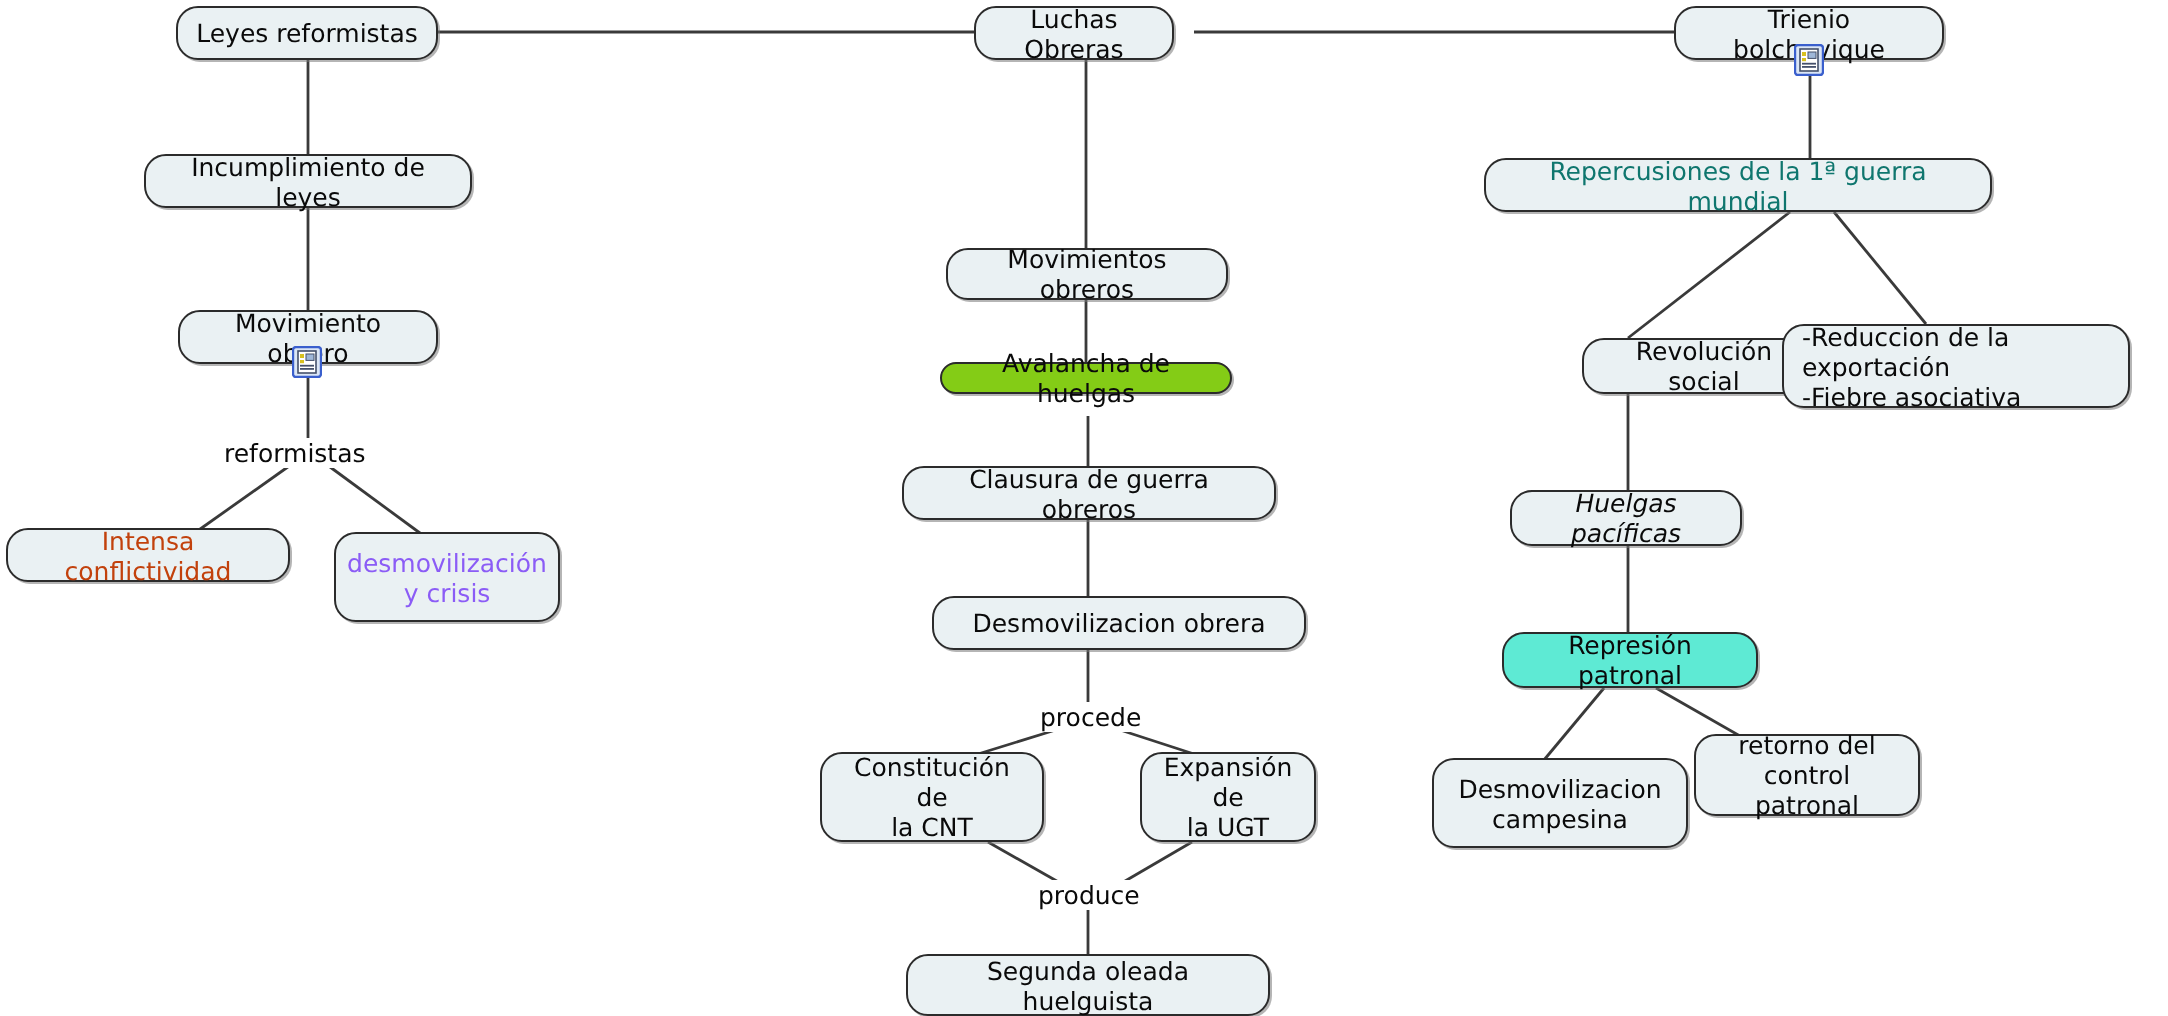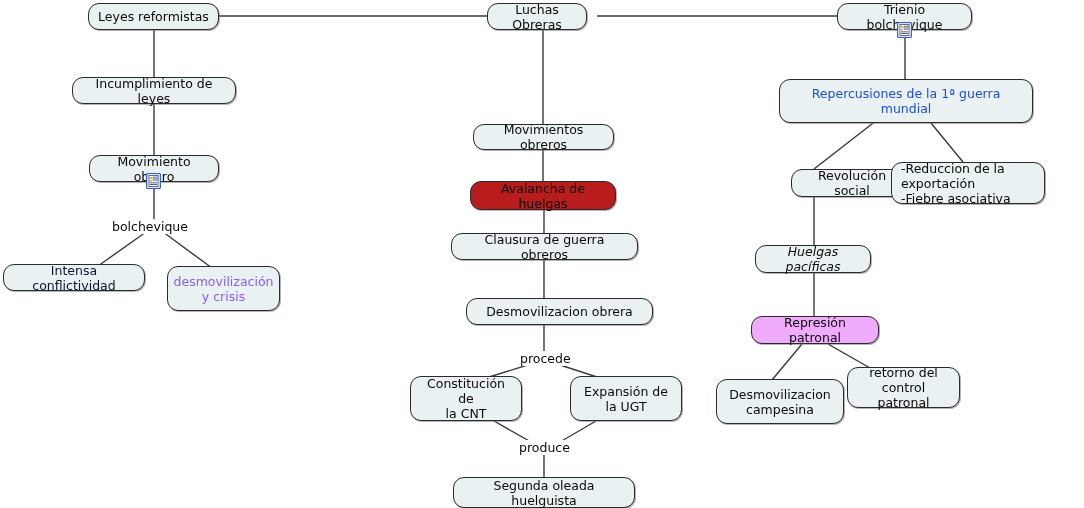--- a/index.html
+++ b/index.html
@@ -96,44 +96,44 @@
       <line x1="917" y1="106" x2="963" y2="162" stroke="#3a3a3a" stroke-width="1.4"></line>
       <line x1="814" y1="197" x2="814" y2="245" stroke="#3a3a3a" stroke-width="1.4"></line>
       <line x1="814" y1="273" x2="814" y2="316" stroke="#3a3a3a" stroke-width="1.4"></line>
       <line x1="802" y1="344" x2="772" y2="380" stroke="#3a3a3a" stroke-width="1.4"></line>
       <line x1="828" y1="344" x2="891" y2="380" stroke="#3a3a3a" stroke-width="1.4"></line>
     </svg>
 <div class="node" style="left: 88px; top: 3px; width: 131px; height: 27px; background: rgb(234, 241, 243); border-color: rgb(43, 43, 43); color: rgb(10, 10, 10);">Leyes reformistas</div>
     <div class="node" style="left: 487px; top: 3px; width: 100px; height: 27px; background: rgb(234, 241, 243); border-color: rgb(43, 43, 43); color: rgb(10, 10, 10);">Luchas Obreras</div>
     <div class="node" style="left: 837px; top: 3px; width: 135px; height: 27px; background: rgb(234, 241, 243); border-color: rgb(43, 43, 43); color: rgb(10, 10, 10);">Trienio bolchevique</div>
     <div class="node" style="left: 72px; top: 77px; width: 164px; height: 27px; background: rgb(234, 241, 243); border-color: rgb(43, 43, 43); color: rgb(10, 10, 10);">Incumplimiento de leyes</div>
-    <div class="node" style="left: 779px; top: 79px; width: 254px; height: 44px; background: rgb(234, 241, 243); border-color: rgb(43, 43, 43); color: #1d4ed8;">Repercusiones de la 1ª guerra mundial</div>
+    <div class="node" style="left: 742px; top: 79px; width: 254px; height: 27px; background: rgb(234, 241, 243); border-color: rgb(43, 43, 43); color: #0f766e;">Repercusiones de la 1ª guerra mundial</div>
     <div class="node" style="left: 89px; top: 155px; width: 130px; height: 27px; background: rgb(234, 241, 243); border-color: rgb(43, 43, 43); color: rgb(10, 10, 10);">Movimiento obrero</div>
     <div class="node" style="left: 473px; top: 124px; width: 141px; height: 26px; background: rgb(234, 241, 243); border-color: rgb(43, 43, 43); color: rgb(10, 10, 10);">Movimientos obreros</div>
     <div class="node" style="left: 752px; top: 169px; width: 122px; height: 28px; background: rgb(234, 241, 243); border-color: rgb(43, 43, 43); color: rgb(10, 10, 10); margin-left: 39px;">Revolución social</div>
-    <div class="node left-align" style="left: 891px; top: 162px; width: 154px; height: 42px; background: rgb(234, 241, 243); border-color: rgb(43, 43, 43); color: rgb(10, 10, 10);">-Reduccion de la exportación
+    <div class="node left-align" style="left: 891px; top: 162px; width: 174px; height: 42px; background: rgb(234, 241, 243); border-color: rgb(43, 43, 43); color: rgb(10, 10, 10);">-Reduccion de la exportación
 -Fiebre asociativa</div>
-    <div class="node" style="left: 470px; top: 181px; width: 146px; height: 29px; background: #b91c1c; border-color: rgb(43, 43, 43); color: rgb(10, 10, 10);">Avalancha de huelgas</div>
-    <div class="node" style="left: 3px; top: 264px; width: 142px; height: 27px; background: rgb(234, 241, 243); border-color: rgb(43, 43, 43); color: #0f172a;">Intensa conflictividad</div>
+    <div class="node" style="left: 470px; top: 181px; width: 146px; height: 16px; background: #84cc16; border-color: rgb(43, 43, 43); color: rgb(10, 10, 10);">Avalancha de huelgas</div>
+    <div class="node" style="left: 3px; top: 264px; width: 142px; height: 27px; background: rgb(234, 241, 243); border-color: rgb(43, 43, 43); color: #c2410c;">Intensa conflictividad</div>
     <div class="node" style="left: 167px; top: 266px; width: 113px; height: 45px; background: rgb(234, 241, 243); border-color: rgb(43, 43, 43); color: #8b5cf6;">desmovilización
 y crisis</div>
     <div class="node" style="left: 451px; top: 233px; width: 187px; height: 27px; background: rgb(234, 241, 243); border-color: rgb(43, 43, 43); color: rgb(10, 10, 10);">Clausura de guerra obreros</div>
     <div class="node" style="left: 755px; top: 245px; width: 116px; height: 28px; background: rgb(234, 241, 243); border-color: rgb(43, 43, 43); color: rgb(10, 10, 10); font-style: italic;">Huelgas pacíficas</div>
     <div class="node" style="left: 466px; top: 298px; width: 187px; height: 27px; background: rgb(234, 241, 243); border-color: rgb(43, 43, 43); color: rgb(10, 10, 10);">Desmovilizacion obrera</div>
-    <div class="node" style="left: 751px; top: 316px; width: 128px; height: 28px; background: #f0abfc; border-color: rgb(43, 43, 43); color: rgb(10, 10, 10);">Represión patronal</div>
+    <div class="node" style="left: 751px; top: 316px; width: 128px; height: 28px; background: #5eead4; border-color: rgb(43, 43, 43); color: rgb(10, 10, 10);">Represión patronal</div>
     <div class="node" style="left: 410px; top: 376px; width: 112px; height: 45px; background: rgb(234, 241, 243); border-color: rgb(43, 43, 43); color: rgb(10, 10, 10);">Constitución de
 la CNT</div>
-    <div class="node" style="left: 570px; top: 376px; width: 112px; height: 45px; background: rgb(234, 241, 243); border-color: rgb(43, 43, 43); color: rgb(10, 10, 10);">Expansión de
+    <div class="node" style="left: 570px; top: 376px; width: 88px; height: 45px; background: rgb(234, 241, 243); border-color: rgb(43, 43, 43); color: rgb(10, 10, 10);">Expansión de
 la UGT</div>
     <div class="node" style="left: 716px; top: 379px; width: 128px; height: 45px; background: rgb(234, 241, 243); border-color: rgb(43, 43, 43); color: rgb(10, 10, 10);">Desmovilizacion
 campesina</div>
     <div class="node" style="left: 847px; top: 367px; width: 113px; height: 41px; background: rgb(234, 241, 243); border-color: rgb(43, 43, 43); color: rgb(10, 10, 10);">retorno del
 control patronal</div>
     <div class="node" style="left: 453px; top: 477px; width: 182px; height: 31px; background: rgb(234, 241, 243); border-color: rgb(43, 43, 43); color: rgb(10, 10, 10);">Segunda oleada huelguista</div>
-    <div class="link-label" style="left: 110px; top: 219px; color: rgb(10, 10, 10);">bolchevique</div>
+    <div class="link-label" style="left: 110px; top: 219px; color: rgb(10, 10, 10);">reformistas</div>
     <div class="link-label" style="left: 518px; top: 351px; color: rgb(10, 10, 10);">procede</div>
     <div class="link-label" style="left: 517px; top: 440px; color: rgb(10, 10, 10);">produce</div>
     <div class="res-icon" style="left: 146px; top: 173px;">
       <svg width="15" height="16" viewBox="0 0 15 16">
         <rect x="0.5" y="0.5" width="14" height="15" rx="1.5" fill="#dbe6f5" stroke="#3a5fcd" stroke-width="1.2"></rect>
         <rect x="3" y="2.5" width="9" height="11" fill="#ffffff" stroke="#44506b" stroke-width="0.8"></rect>
         <rect x="4" y="4" width="2" height="2" fill="#d8c120"></rect>
         <rect x="7" y="4" width="4" height="3.2" fill="#9fb7d8" stroke="#44506b" stroke-width="0.5"></rect>
         <rect x="4" y="7" width="2" height="1.6" fill="#d8c120"></rect>
         <rect x="4" y="9.4" width="7" height="0.9" fill="#44506b"></rect>

